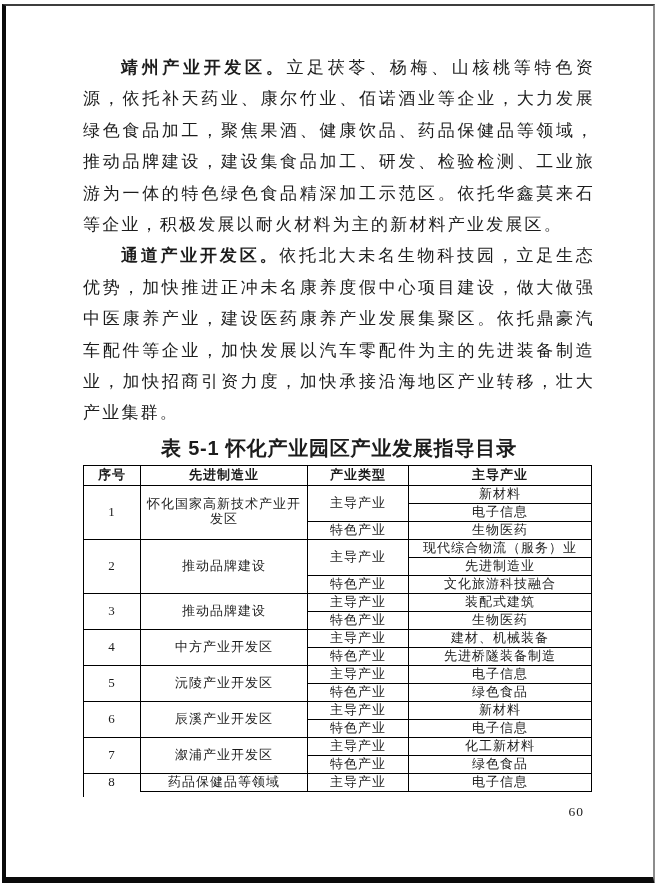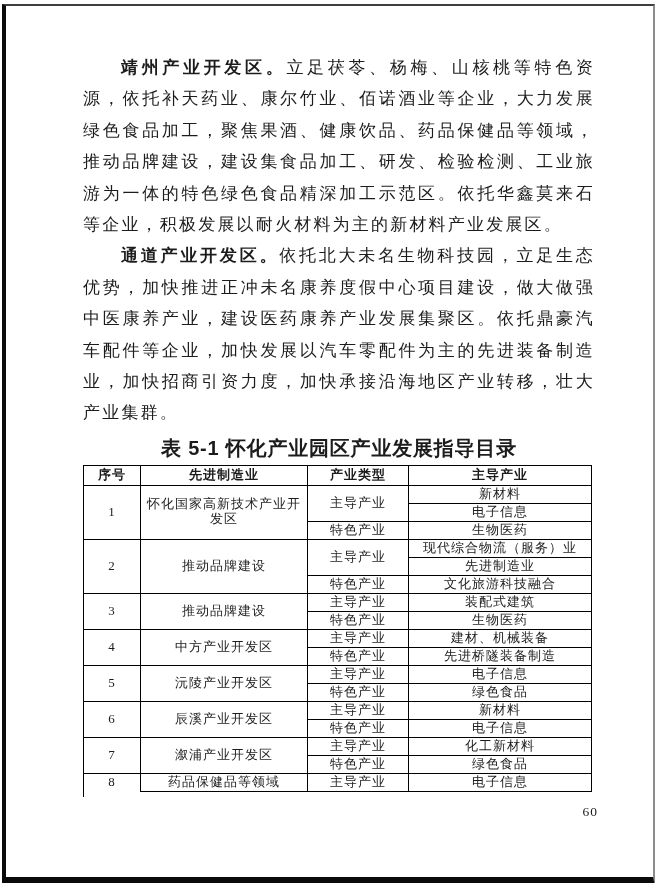--- a/index.html
+++ b/index.html
@@ -71,21 +71,21 @@
   }
   table.guide td.cut { border-bottom:none; }
   .stub {
     position:absolute;
     left:0; bottom:-5px;
     width:1px; height:6px;
     background:#000;
   }
   .page-num {
     position:absolute;
-    top:804px; right:73px;
+    top:804px; right:87px;
     font-size:13.5px;
     letter-spacing:1px;
   }
 </style>
 </head>
 <body>
 
 <div class="page">
 
   <div class="body-text">

